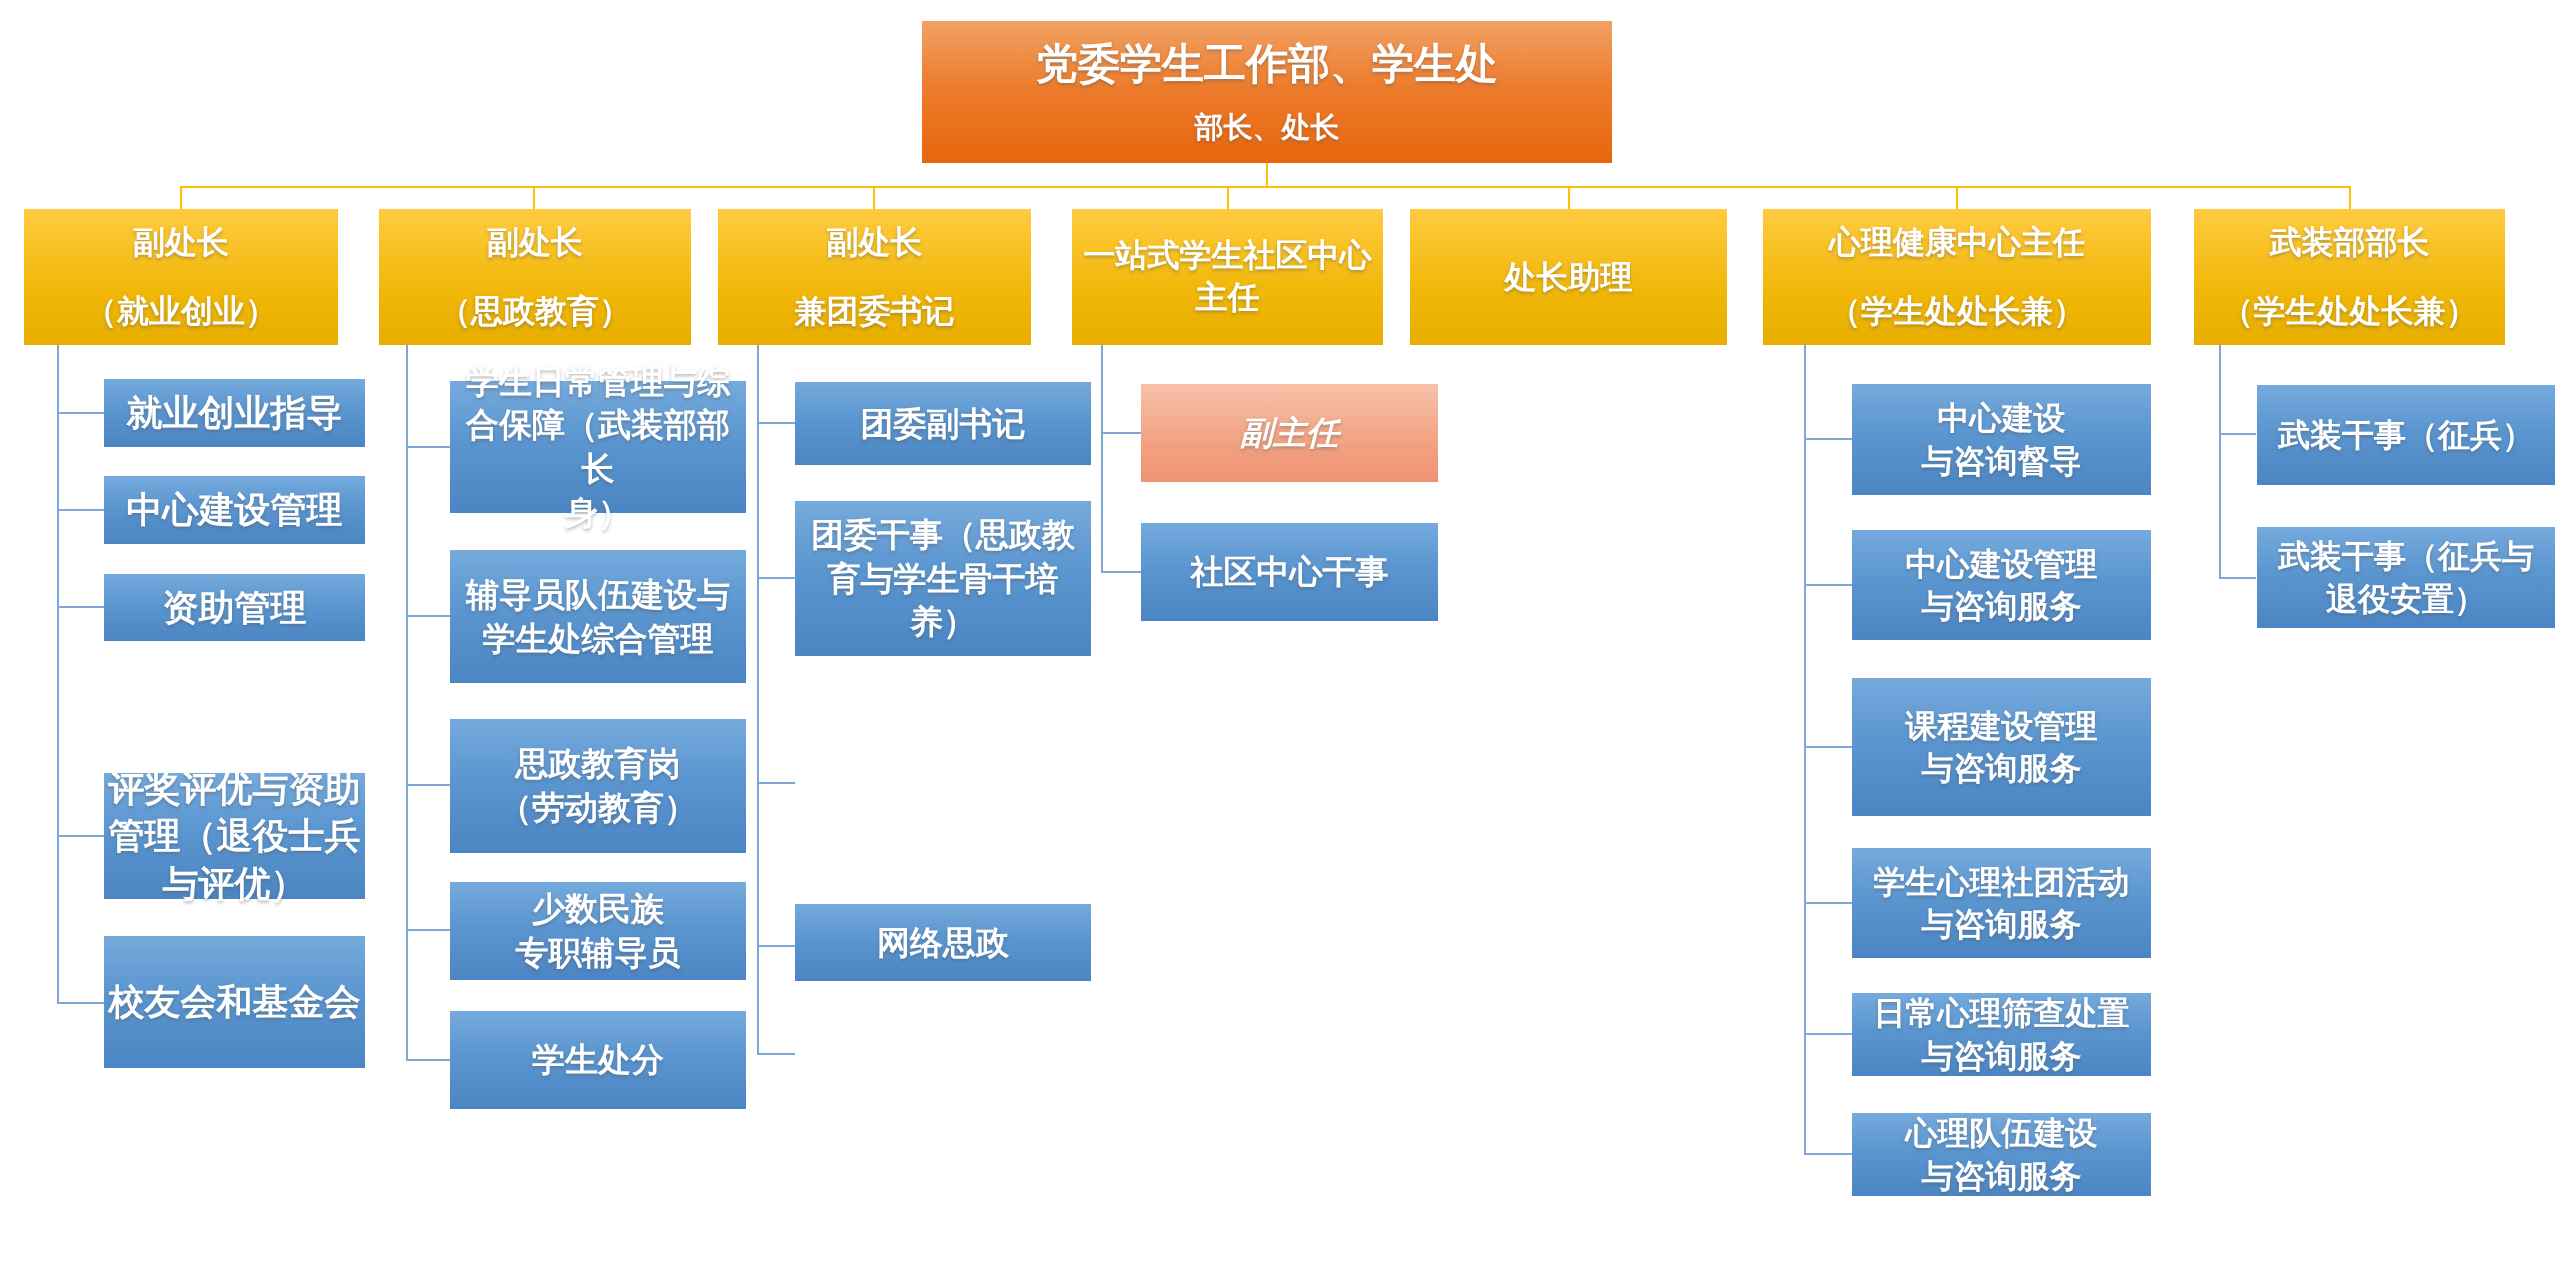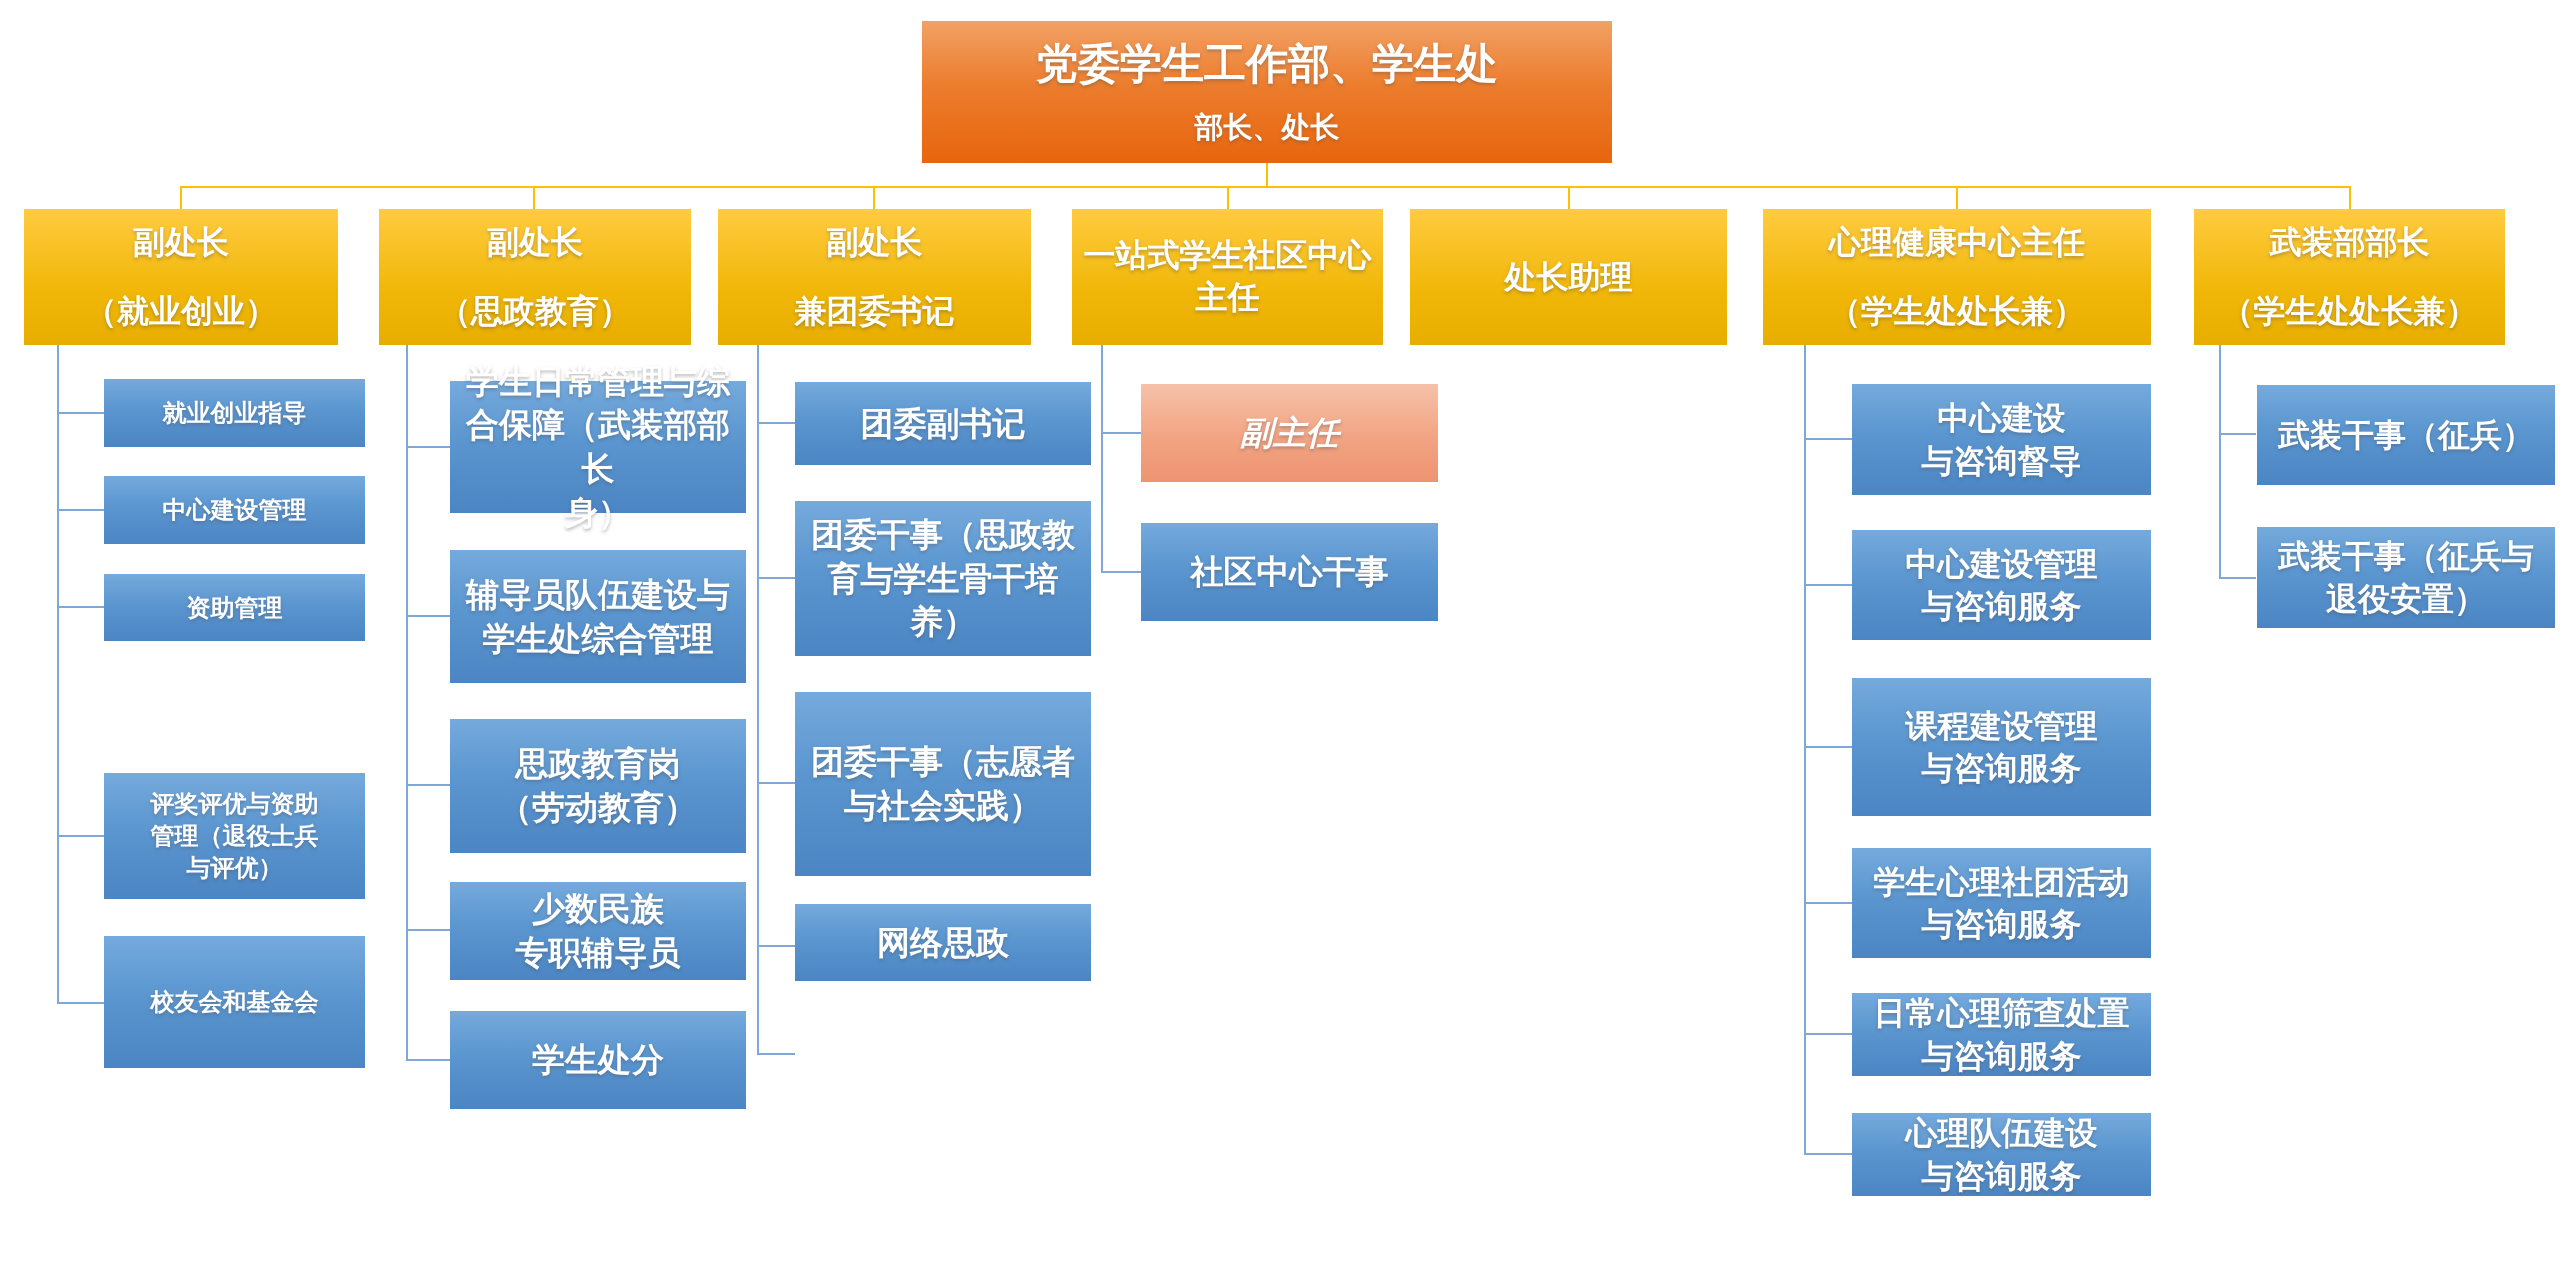--- a/index.html
+++ b/index.html
@@ -16,21 +16,21 @@
   .root-title { font-size:42px; line-height:1.2; }
   .root-sub   { font-size:29px; line-height:1.2; }
 
   .head { background:linear-gradient(180deg,#FFCB40 0%,#F1B708 60%,#E7AD00 100%);
           font-size:32px; line-height:2.15; }
   .head.tight { line-height:1.3; }
 
   .role { background:linear-gradient(180deg,#75AADC 0%,#5B96D0 45%,#4B85C3 100%);
           font-size:33px; line-height:1.32; }
   .role.salmon { background:linear-gradient(180deg,#F6C1A9 0%,#F2A483 55%,#EE9372 100%);font-style:italic; }
-  .fs52 { font-size:24px; }
+  .fs52 { font-size:36px; }
   .fs46 { font-size:32px; }
 
   .conn { position:absolute; }
   .co { background:#FFC000; }
   .cb { background:#7FA8D9; }
 </style>
 </head>
 <body>
 
 <div id="canvas">
@@ -116,22 +116,20 @@
 学生处综合管理</div>
   <div class="box role" style="left:450px;top:719px;width:296px;height:134px">思政教育岗
 （劳动教育）</div>
   <div class="box role" style="left:450px;top:882px;width:296px;height:98px">少数民族
 专职辅导员</div>
   <div class="box role" style="left:450px;top:1011px;width:296px;height:98px">学生处分</div>
 
   <div class="box role" style="left:795px;top:382px;width:296px;height:83px">团委副书记</div>
   <div class="box role" style="left:795px;top:501px;width:296px;height:155px">团委干事（思政教
 育与学生骨干培养）</div>
-  <div class="box role" style="left:795px;top:692px;width:296px;height:184px">团委干事（志愿者
-与社会实践）</div>
   <div class="box role" style="left:795px;top:904px;width:296px;height:77px">网络思政</div>
 
   <div class="box role salmon" style="left:1141px;top:384px;width:297px;height:98px">副主任</div>
   <div class="box role" style="left:1141px;top:523px;width:297px;height:98px">社区中心干事</div>
 
   <div class="box role fs46" style="left:1852px;top:384px;width:299px;height:111px">中心建设
 与咨询督导</div>
   <div class="box role fs46" style="left:1852px;top:530px;width:299px;height:110px">中心建设管理
 与咨询服务</div>
   <div class="box role fs46" style="left:1852px;top:678px;width:299px;height:138px">课程建设管理

